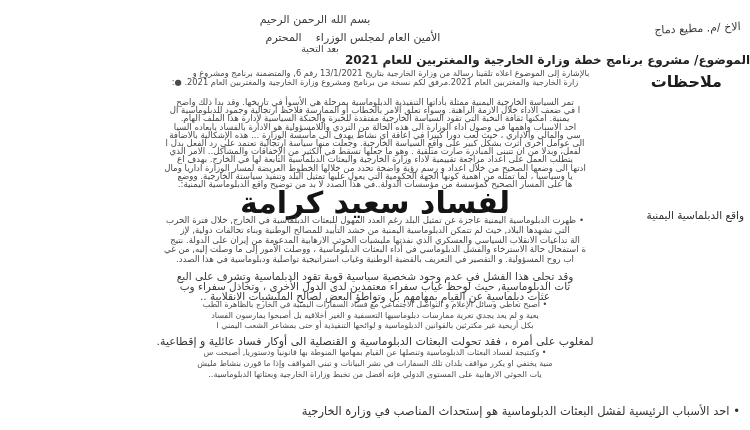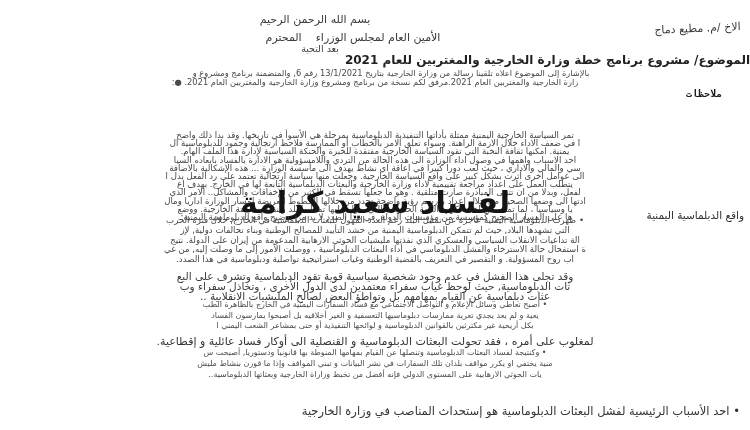--- a/index.html
+++ b/index.html
@@ -23,24 +23,24 @@
     white-space:nowrap;
   }
   .basmala{top:13px;font-size:11px;color:#3a3a3a;transform:translateX(-60px);}
   .recipient{top:31px;font-size:11px;color:#383838;transform:translateX(-22px);}
   .greeting{top:43px;font-size:9.5px;color:#3c3c3c;transform:translateX(-55px);}
   .subject{top:53px;font-size:12px;font-weight:bold;color:#222;text-align:right;}
   .refline1{top:68px;font-size:8.3px;color:#4a4a4a;margin-left:32px;}
   .refline2{top:76.5px;font-size:8.3px;color:#4a4a4a;}
 
   .notes-heading{
-    position:absolute;top:88px;right:28px;
-    font-size:10px;font-weight:bold;color:#1c1c1c;font-family:Liberation Mono, monospace;
+    position:absolute;top:72px;right:28px;
+    font-size:16px;font-weight:bold;color:#1c1c1c;
   }
-  .para1{top:98px;padding:0 23px;font-size:8.6px;line-height:8.2px;color:#444;margin-top:33px;}
+  .para1{top:98px;padding:0 23px;font-size:8.6px;line-height:8.2px;color:#444;}
   .para1 .line{height:8.2px;overflow:visible;}
 
   .big-name{
     top:185px;
     font-size:30px;font-weight:bold;color:#141414;
     letter-spacing:1px;
   }
   .reality-heading{
     position:absolute;top:209px;right:6px;
     font-size:10.5px;color:#2e2e2e;
@@ -70,22 +70,22 @@
   <div class="abs center refline2">زارة الخارجية والمغتربين العام 2021.مرفق لكم نسخة من برنامج ومشروع وزارة الخارجية والمغتربين العام 2021. ●:</div>
 
   <div class="notes-heading">ملاحظات</div>
   <div class="abs para1">
       <div class="line">تمر السياسة الخارجية اليمنية ممثلة بأداتها التنفيذية الدبلوماسية بمرحلة هي الأسوأ في تاريخها. وقد بدا ذلك واضح</div>
       <div class="line">ا في ضعف الاداء خلال الازمة الراهنة. وسواء تعلق الامر بالخطاب أو الممارسة فلاحظ ارتجالية وجمود للدبلوماسية ال</div>
       <div class="line">يمنية. امكنها ثقافة النخبة التي تقود السياسة الخارجية مفتقدة للخبرة والحنكة السياسية لإدارة هذا الملف الهام.</div>
       <div class="line">احد الاسباب واهمها في وصول اداء الوزارة الى هذه الحالة من التردي واللامسؤولية هو الادارة بالفساد بابعاده السيا</div>
       <div class="line">سي والمالي والاداري ، حيث لعب دورا كبيرا في اعاقة اي نشاط يهدف الى مأسسة الوزارة  ...  هذه الإشكالية بالاضافة</div>
       <div class="line">الى عوامل اخرى  أثرت بشكل كبير على واقع السياسة الخارجية. وجعلت منها سياسة ارتجالية تعتمد على رد الفعل بدل ا</div>
+      <div class="line">لفعل، وبدلا من ان تتبنى المبادرة صارت متلقية . وهو ما جعلها تسقط في الكثير من الإخفاقات والمشاكل.. الامر الذي</div>
       <div class="line">يتطلب العمل على اعداد مراجعة تقييمية لاداء وزارة الخارجية والبعثات الدبلماسية التابعة لها في الخارج. بهدف اع</div>
-      <div class="line">لفعل، وبدلا من ان تتبنى المبادرة صارت متلقية . وهو ما جعلها تسقط في الكثير من الإخفاقات والمشاكل.. الامر الذي</div>
       <div class="line">ادتها الى وضعها الصحيح من خلال اعداد و رسم رؤية واضحة تحدد من خلالها الخطوط العريضة لمسار الوزارة اداريا ومال</div>
       <div class="line">يا وسياسيا ، لما تمثله من اهمية كونها الجهة الحكومية التي يعول عليها تمثيل البلد وتنفيذ سياستة الخارجية. ووضع</div>
       <div class="line">ها على المسار الصحيح كمؤسسة من مؤسسات الدولة..في هذا الصدد لا بد من توضيح واقع الدبلوماسية اليمنية:.</div>
     </div>
 
   <div class="abs center big-name">لفساد سعيد كرامة</div>
   <div class="reality-heading">واقع الدبلماسية اليمنية</div>
 
   <div class="abs para2">
       <div class="line">وقد تجلى هذا الفشل في عدم وجود شخصية سياسية قوية تقود الدبلماسية وتشرف على البع</div>

